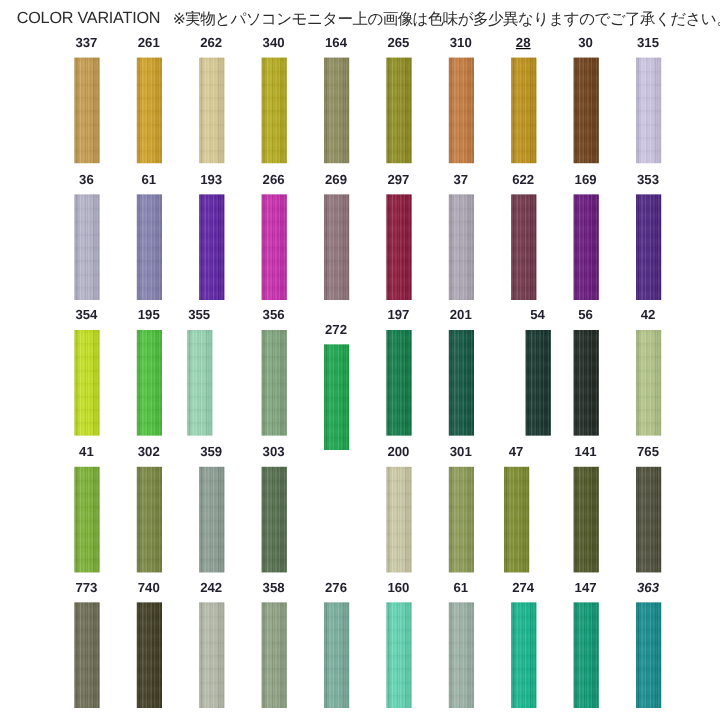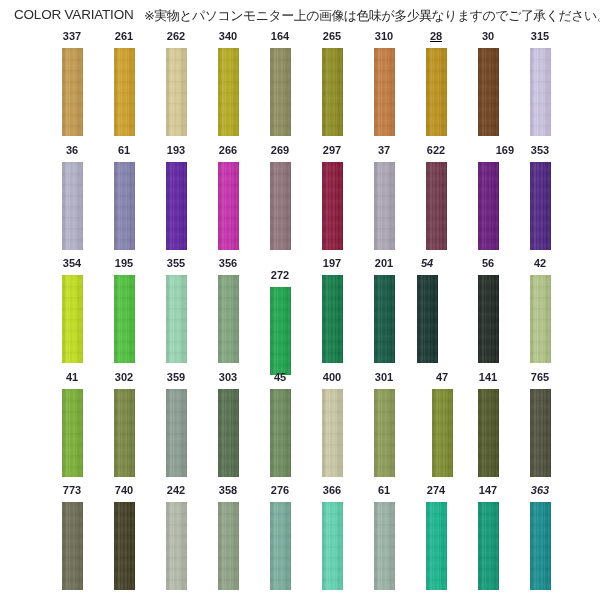--- a/index.html
+++ b/index.html
@@ -235,21 +235,21 @@
         <div class="swatch-chip-wrap">
           <div class="swatch-chip" title="37" style="background-color: rgb(173, 166, 181);"></div>
         </div>
       </div>
       <div class="swatch-cell" style="left: 410px;">
         <div class="swatch-label">622</div>
         <div class="swatch-chip-wrap">
           <div class="swatch-chip" title="352" style="background-color: rgb(111, 52, 72);"></div>
         </div>
       </div>
-      <div class="swatch-cell" style="left: 462px; text-align: right;">
+      <div class="swatch-cell" style="left: 462px;">
         <div class="swatch-label">169</div>
         <div class="swatch-chip-wrap">
           <div class="swatch-chip" title="169" style="background-color: rgb(102, 21, 124);"></div>
         </div>
       </div>
       <div class="swatch-cell" style="left: 514px;">
         <div class="swatch-label">353</div>
         <div class="swatch-chip-wrap">
           <div class="swatch-chip" title="353" style="background-color: rgb(74, 33, 128);"></div>
         </div>
@@ -261,21 +261,21 @@
         <div class="swatch-chip-wrap">
           <div class="swatch-chip" title="354" style="background-color: rgb(194, 224, 27);"></div>
         </div>
       </div>
       <div class="swatch-cell" style="left: 98px;">
         <div class="swatch-label">195</div>
         <div class="swatch-chip-wrap">
           <div class="swatch-chip" title="195" style="background-color: rgb(76, 194, 58);"></div>
         </div>
       </div>
-      <div class="swatch-cell" style="left: 150px;">
+      <div class="swatch-cell" style="left: 140px;">
         <div class="swatch-label">355</div>
         <div class="swatch-chip-wrap">
           <div class="swatch-chip" title="355" style="background-color: rgb(152, 214, 179);"></div>
         </div>
       </div>
       <div class="swatch-cell" style="left: 202px;">
         <div class="swatch-label">356</div>
         <div class="swatch-chip-wrap">
           <div class="swatch-chip" title="356" style="background-color: rgb(127, 164, 124);"></div>
         </div>
@@ -291,21 +291,21 @@
         <div class="swatch-chip-wrap">
           <div class="swatch-chip" title="197" style="background-color: rgb(13, 122, 69);"></div>
         </div>
       </div>
       <div class="swatch-cell" style="left: 358px;">
         <div class="swatch-label">201</div>
         <div class="swatch-chip-wrap">
           <div class="swatch-chip" title="201" style="background-color: rgb(16, 84, 63);"></div>
         </div>
       </div>
-      <div class="swatch-cell" style="left: 401px; font-style: italic;">
+      <div class="swatch-cell" style="left: 422px;">
         <div class="swatch-label">54</div>
         <div class="swatch-chip-wrap">
           <div class="swatch-chip" title="54" style="background-color: rgb(18, 49, 42);"></div>
         </div>
       </div>
       <div class="swatch-cell" style="left: 462px;">
         <div class="swatch-label">56</div>
         <div class="swatch-chip-wrap">
           <div class="swatch-chip" title="56" style="background-color: rgb(28, 37, 32);"></div>
         </div>
@@ -335,39 +335,33 @@
         <div class="swatch-chip-wrap">
           <div class="swatch-chip" title="359" style="background-color: rgb(138, 157, 146);"></div>
         </div>
       </div>
       <div class="swatch-cell" style="left: 202px;">
         <div class="swatch-label">303</div>
         <div class="swatch-chip-wrap">
           <div class="swatch-chip" title="303" style="background-color: rgb(82, 108, 75);"></div>
         </div>
       </div>
-      <div class="swatch-cell" style="left: 254px;">
-        <div class="swatch-label">45</div>
-        <div class="swatch-chip-wrap">
-          <div class="swatch-chip" title="45" style="background-color: rgb(108, 138, 90);"></div>
-        </div>
-      </div>
       <div class="swatch-cell" style="left: 306px;">
-        <div class="swatch-label">400</div>
+        <div class="swatch-label">200</div>
         <div class="swatch-chip-wrap">
           <div class="swatch-chip" title="300" style="background-color: rgb(203, 201, 164);"></div>
         </div>
       </div>
       <div class="swatch-cell" style="left: 358px;">
         <div class="swatch-label">301</div>
         <div class="swatch-chip-wrap">
           <div class="swatch-chip" title="301" style="background-color: rgb(139, 154, 83);"></div>
         </div>
       </div>
-      <div class="swatch-cell" style="left: 416px;">
+      <div class="swatch-cell" style="left: 404px;">
         <div class="swatch-label">47</div>
         <div class="swatch-chip-wrap">
           <div class="swatch-chip" title="47" style="background-color: rgb(123, 139, 44);"></div>
         </div>
       </div>
       <div class="swatch-cell" style="left: 462px;">
         <div class="swatch-label">141</div>
         <div class="swatch-chip-wrap">
           <div class="swatch-chip" title="141" style="background-color: rgb(76, 84, 35);"></div>
         </div>
@@ -404,21 +398,21 @@
           <div class="swatch-chip" title="358" style="background-color: rgb(141, 161, 131);"></div>
         </div>
       </div>
       <div class="swatch-cell" style="left: 254px;">
         <div class="swatch-label">276</div>
         <div class="swatch-chip-wrap">
           <div class="swatch-chip" title="276" style="background-color: rgb(120, 173, 156);"></div>
         </div>
       </div>
       <div class="swatch-cell" style="left: 306px;">
-        <div class="swatch-label">366</div>
+        <div class="swatch-label">160</div>
         <div class="swatch-chip-wrap">
           <div class="swatch-chip" title="207" style="background-color: rgb(95, 212, 176);"></div>
         </div>
       </div>
       <div class="swatch-cell" style="left: 358px;">
         <div class="swatch-label">61</div>
         <div class="swatch-chip-wrap">
           <div class="swatch-chip" title="61" style="background-color: rgb(155, 178, 166);"></div>
         </div>
       </div>

